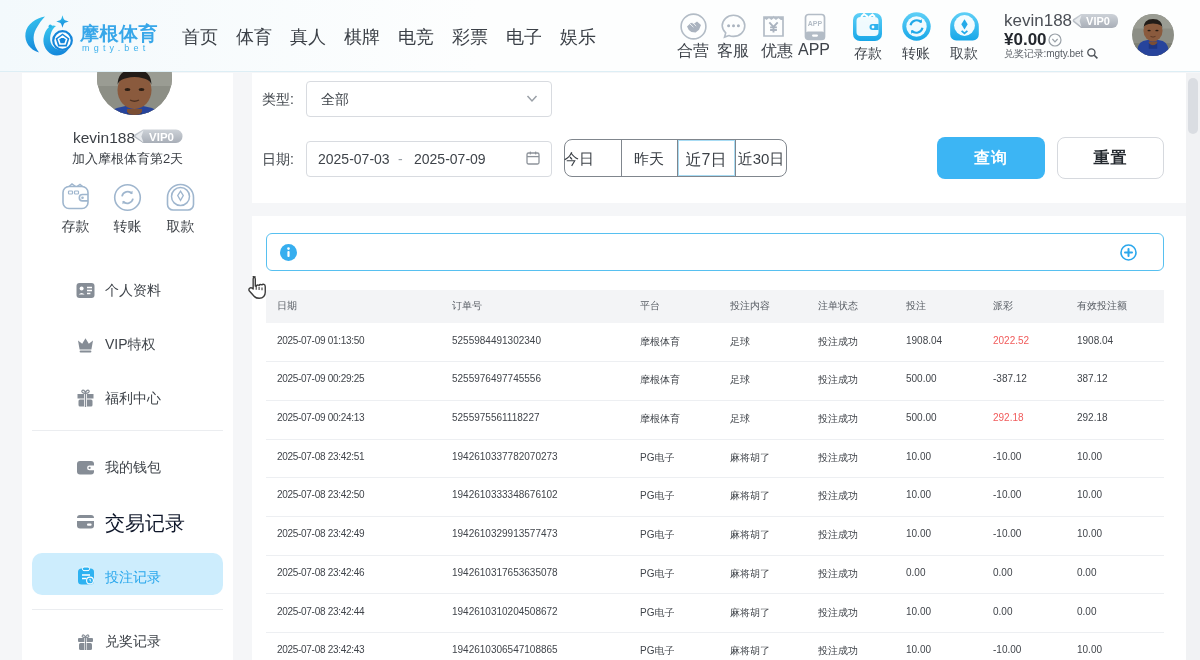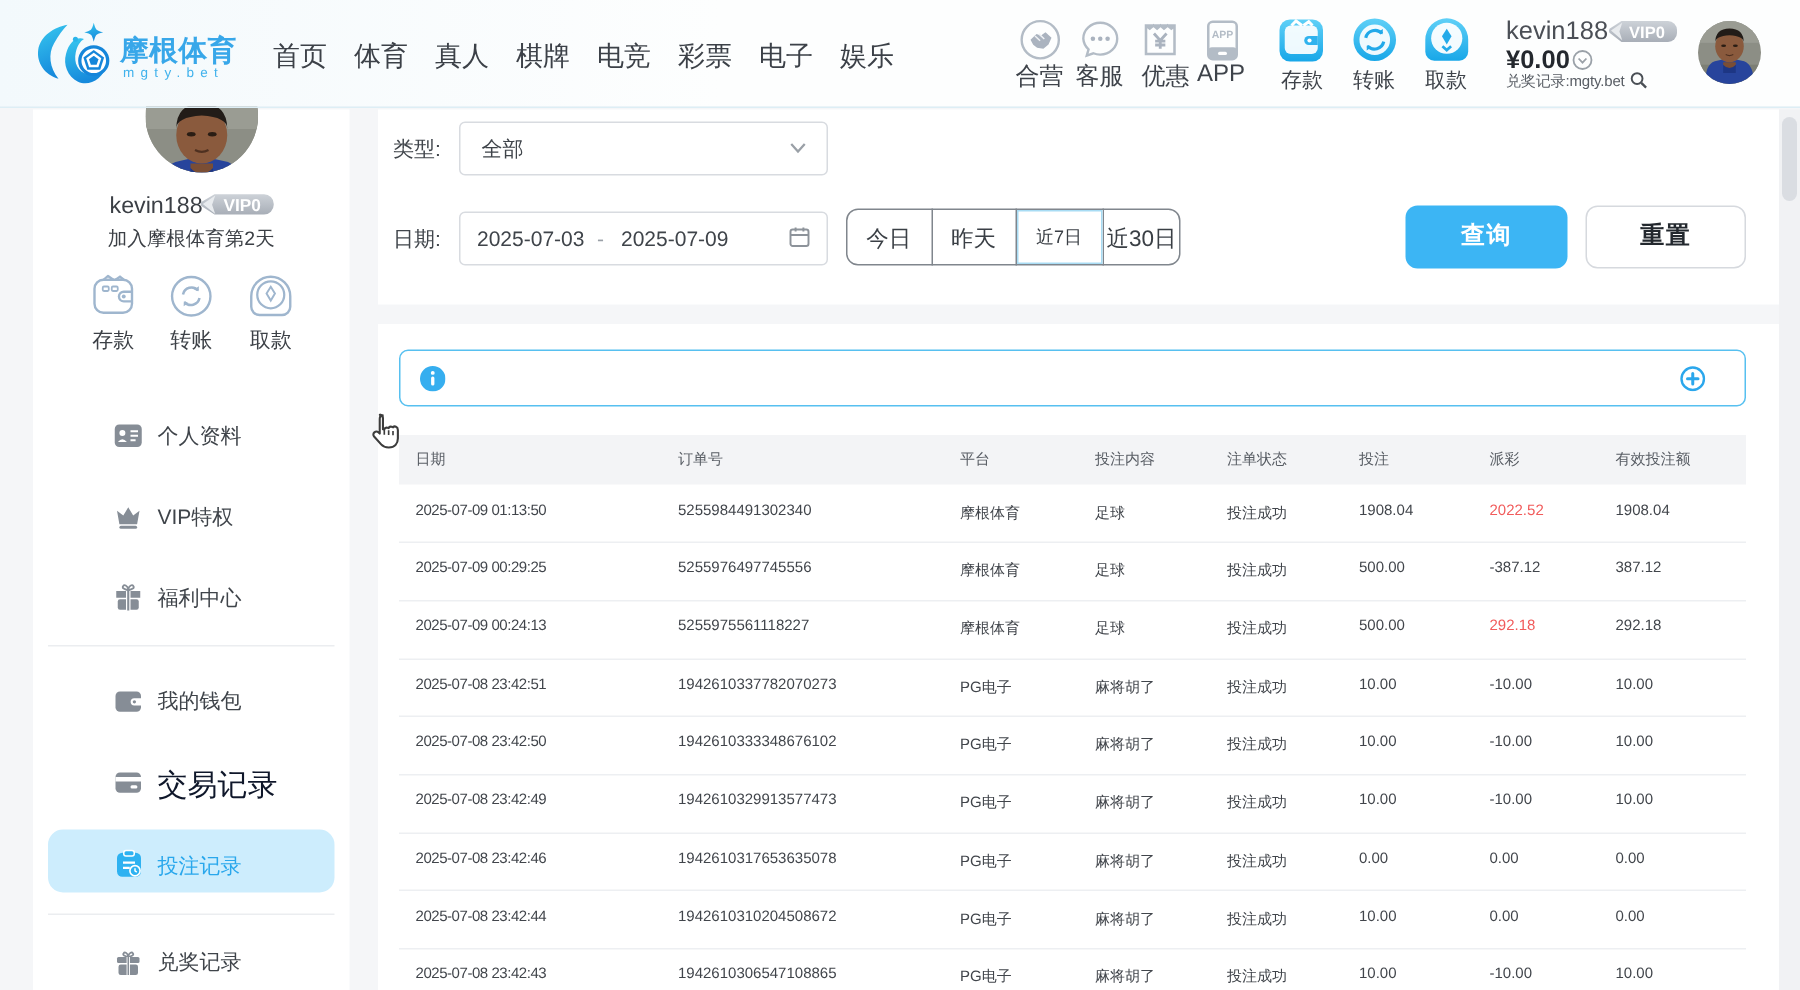--- a/index.html
+++ b/index.html
@@ -142,23 +142,23 @@
       <line x1="1" y1="5.6" x2="13" y2="5.6" stroke="#8d939a" stroke-width="1.3"></line>
       <line x1="4.4" y1="0.6" x2="4.4" y2="3.4" stroke="#8d939a" stroke-width="1.3"></line>
       <line x1="9.6" y1="0.6" x2="9.6" y2="3.4" stroke="#8d939a" stroke-width="1.3"></line>
     </svg>
 
   <div class="abs" style="left:312px;top:66px;width:223px;height:38px;border:1px solid #80868d;border-radius:8px;background:#fff"></div>
   <div class="abs" style="left:369px;top:66px;width:1px;height:38px;background:#80868d"></div>
   <div class="abs" style="left:425px;top:66px;width:1px;height:38px;background:#80868d"></div>
   <div class="abs" style="left:483px;top:66px;width:1px;height:38px;background:#80868d"></div>
   <div class="abs" style="left:426px;top:67px;width:57px;height:36px;border:1px solid #a8dcf4;background:#fff"></div>
-  <div class="abs" style="left:312px;top:77px;width:57px;text-align:center;font-size:15px;color:#3a3f45">今日</div>
+  <div class="abs" style="left:312px;top:77px;width:57px;font-size:15px;color:#3a3f45">今日</div>
   <div class="abs" style="left:369px;top:77px;width:56px;text-align:center;font-size:15px;color:#3a3f45">昨天</div>
-  <div class="abs" style="left:425px;top:77px;width:58px;text-align:center;font-size:12px;color:#3a3f45">近7日</div>
+  <div class="abs" style="left:425px;top:77px;width:58px;text-align:center;font-size:16px;color:#3a3f45">近7日</div>
   <div class="abs" style="left:483px;top:77px;width:52px;text-align:center;font-size:15px;color:#3a3f45">近30日</div>
 
   <div class="abs" style="left:685px;top:64px;width:108px;height:42px;background:#3cb5f4;border-radius:8px;text-align:center;line-height:42px;font-size:16px;font-weight:bold;color:#fff;letter-spacing:1px">查询</div>
   <div class="abs" style="left:805px;top:64px;width:107px;height:42px;background:#fff;border:1px solid #d6d9de;border-radius:8px;text-align:center;line-height:40px;font-size:16px;font-weight:bold;color:#23282e;letter-spacing:1px">重置</div>
 </div>
 
 <div class="abs" style="left:252px;top:216px;width:934px;height:444px;background:#fff"></div>
 <div id="infobar" class="abs" style="left:266px;top:233px;width:898px;height:38px;border:1px solid #57c0f0;border-radius:6px;background:#fff">
   <svg class="abs" style="left:13px;top:10px" width="17" height="17" viewBox="0 0 17 17">
     <circle cx="8.5" cy="8.5" r="8.5" fill="#36aeef"></circle>

